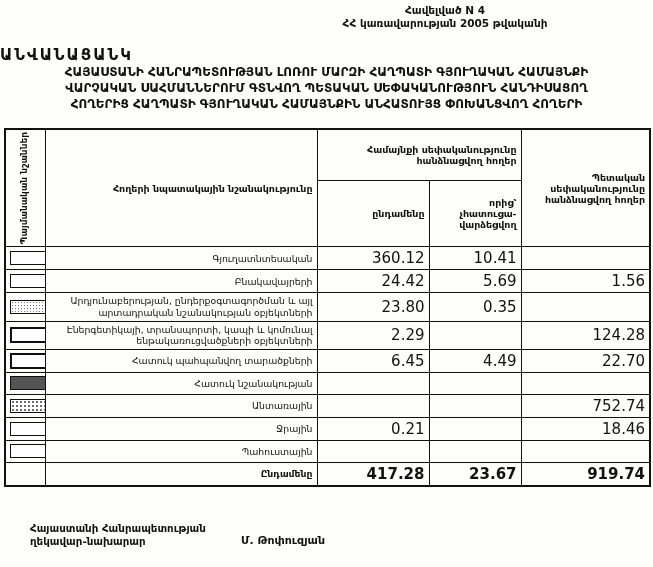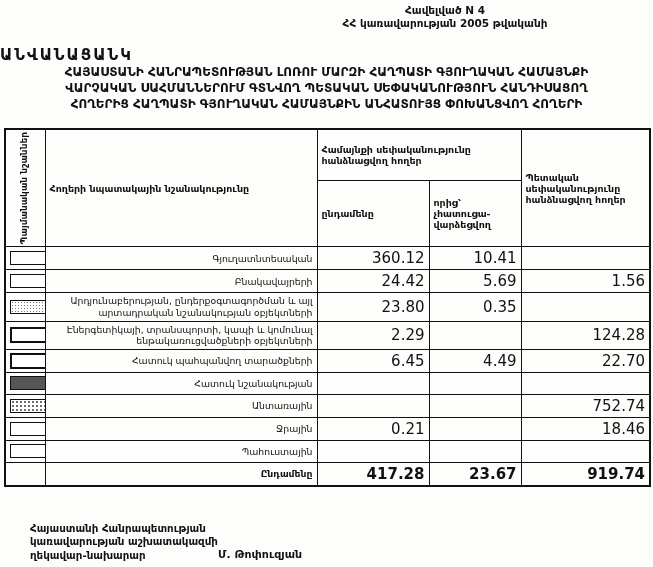--- a/index.html
+++ b/index.html
@@ -32,21 +32,21 @@
     width:645px;border-collapse:collapse;table-layout:fixed;
     border:2px solid #111;
     font-size:9.5px;
   }
   table.main th, table.main td{
     border:1px solid #111;
     padding:2px 4px;
     vertical-align:middle;
     overflow:hidden;
   }
-  thead th{font-weight:bold;text-align:left;}
+  thead th{font-weight:bold;text-align:right;}
   .h-top{height:46px;}
   .h-sub{height:60px;}
   .vert{
     writing-mode:vertical-rl;
     transform:rotate(180deg);
     margin:0 auto;
     font-size:9px;font-weight:bold;
     white-space:nowrap;
     line-height:1.1;
   }
@@ -77,21 +77,21 @@
     background-image:radial-gradient(circle,#666 0.7px,transparent 0.85px);
     background-size:4px 4px;
   }
 
   
   .footer{
     position:absolute;left:30px;top:522px;width:600px;
     display:flex;justify-content:flex-start;align-items:flex-end;
     font-size:10.3px;font-weight:bold;line-height:1.3;
   }
-  .sig{margin-right:40px;font-weight:bold;font-size:11px;}
+  .sig{margin-right:40px;font-weight:bold;font-size:11px;margin-left:35px;}
 </style>
 </head>
 <body>
 
 <div class="page">
 
   <div class="appx">
     <div>Հավելված N 4</div>
     <div>ՀՀ կառավարության 2005 թվականի</div>
   </div>
@@ -198,19 +198,18 @@
         <td class="c-num">417.28</td>
         <td class="c-num">23.67</td>
         <td class="c-num">919.74</td>
       </tr>
     </tfoot>
   </table>
 
   <div class="footer">
     <div>
       <div>Հայաստանի Հանրապետության</div>
-      <div>կառավարության աշխատակազմի</div>
       <div>ղեկավար-նախարար</div>
     </div>
     <div class="sig">Մ. Թոփուզյան</div>
   </div>
 
 </div>
 
 </body></html>

